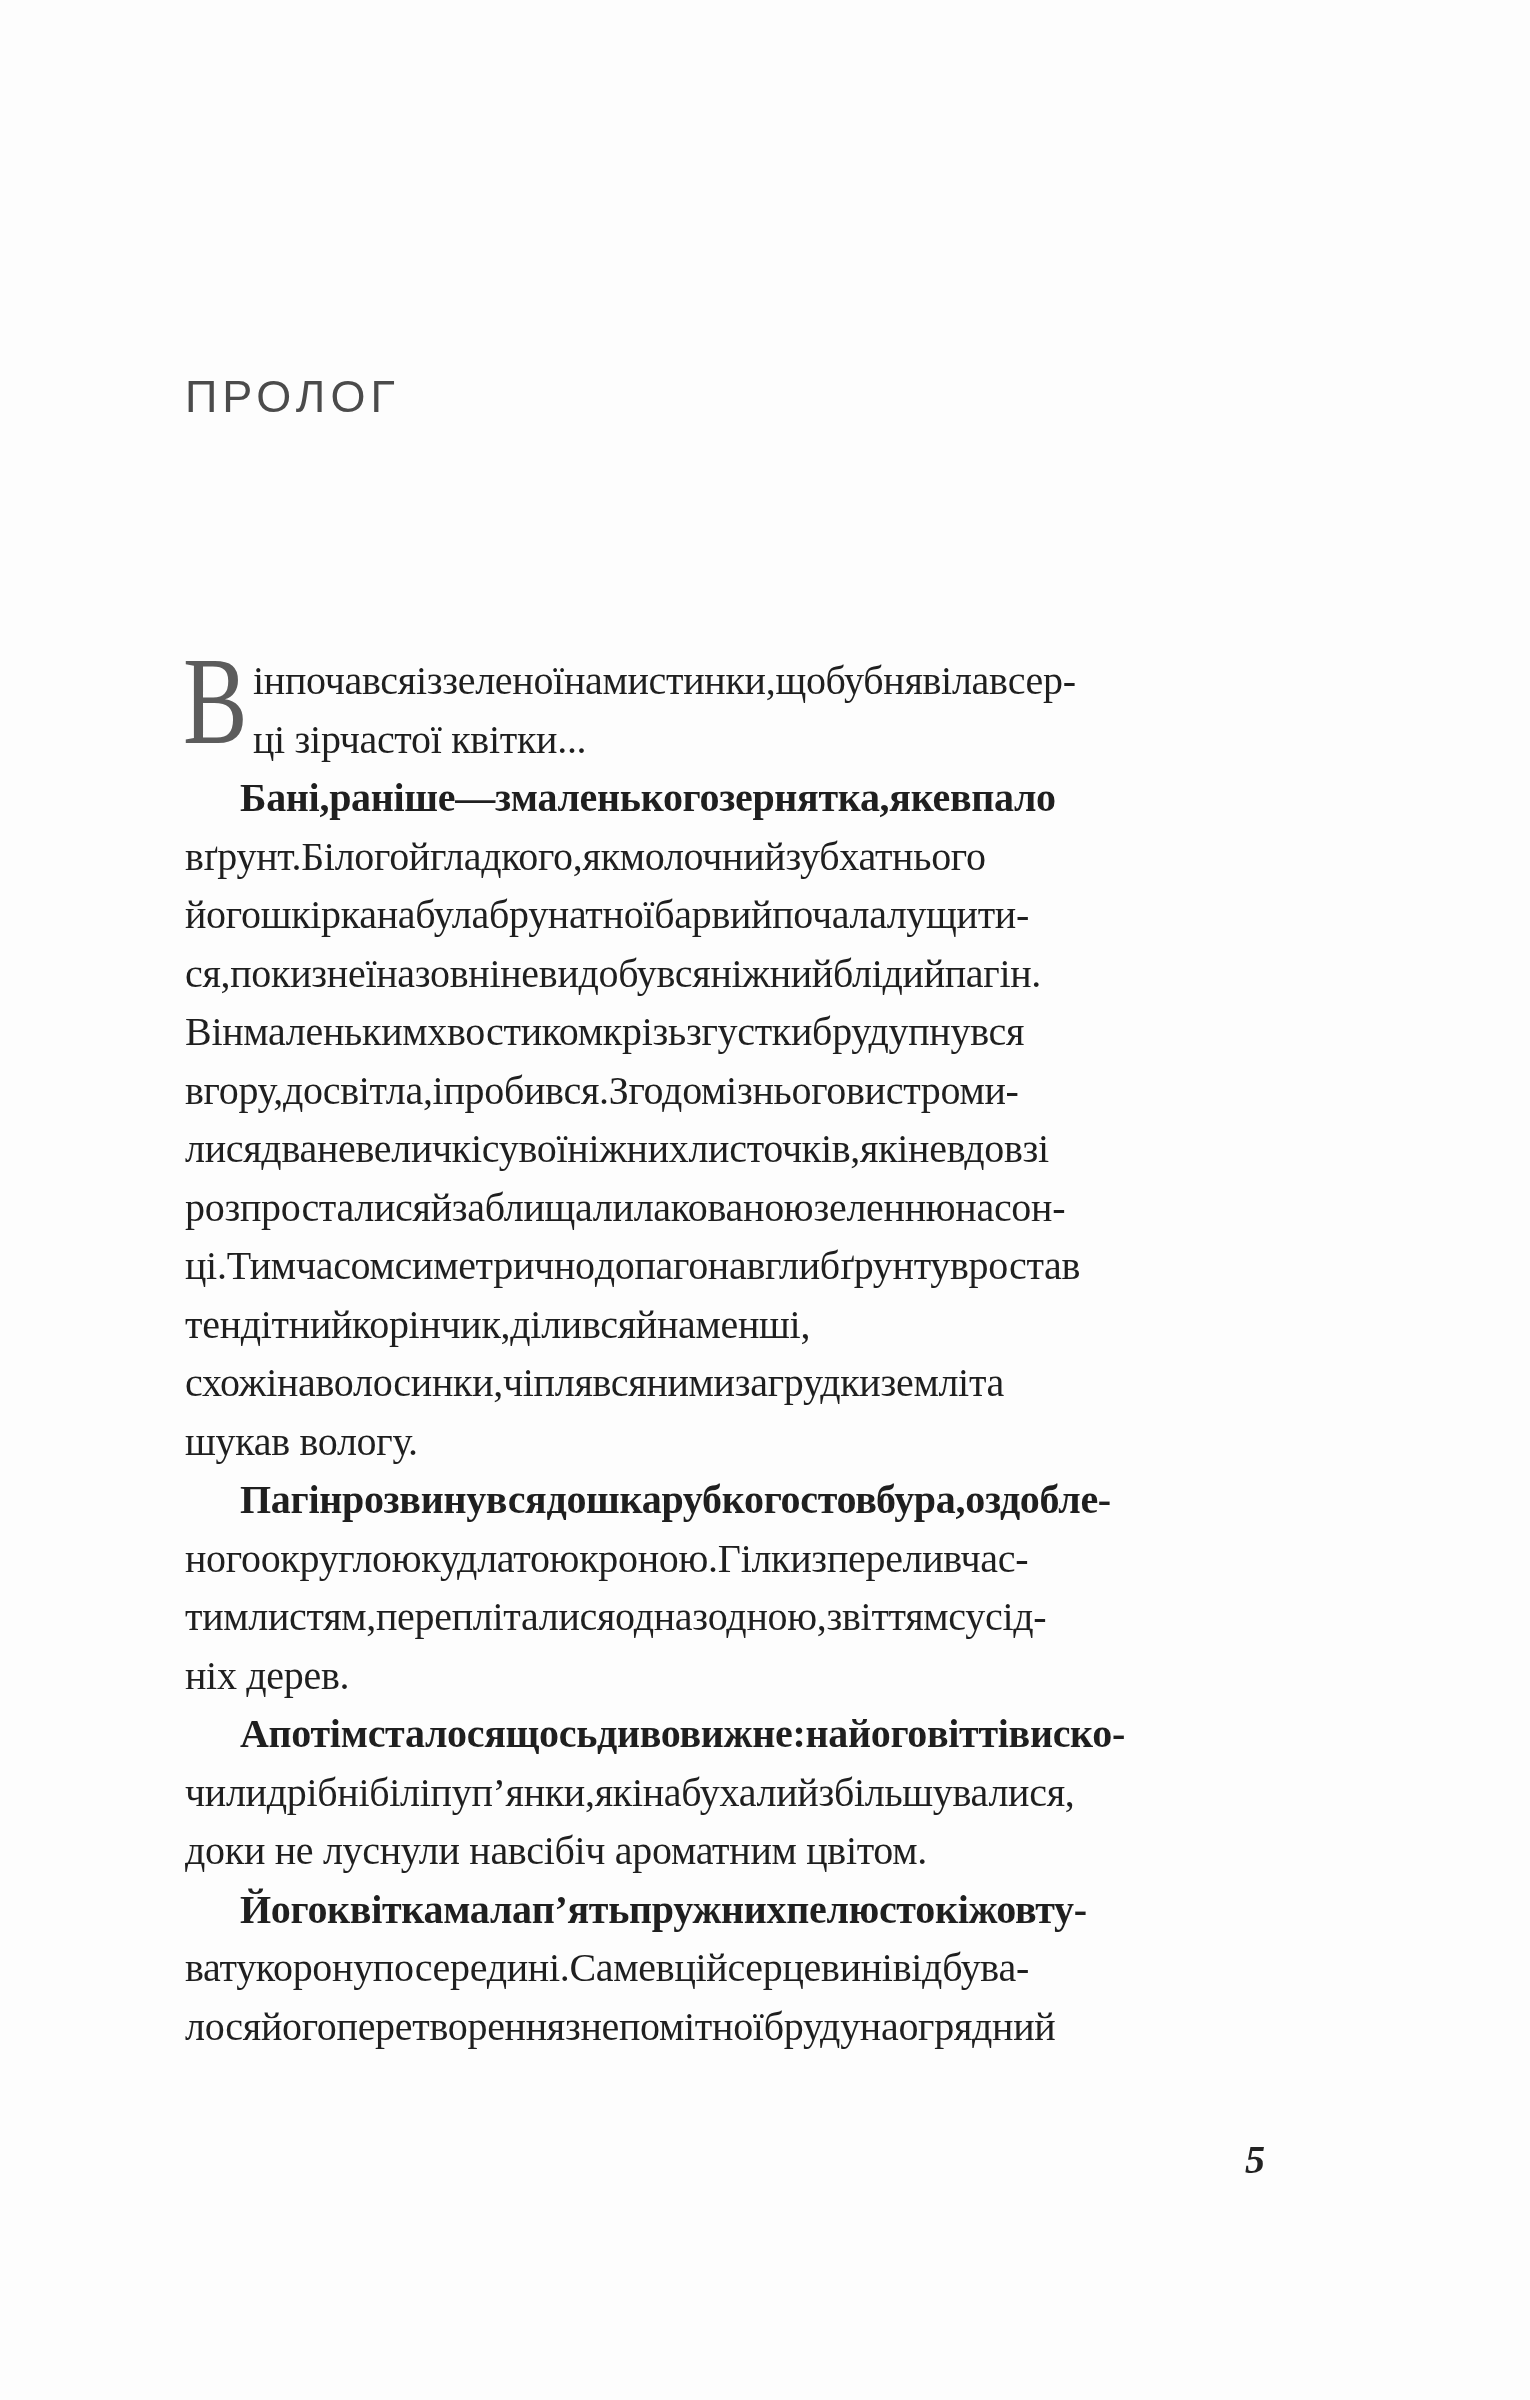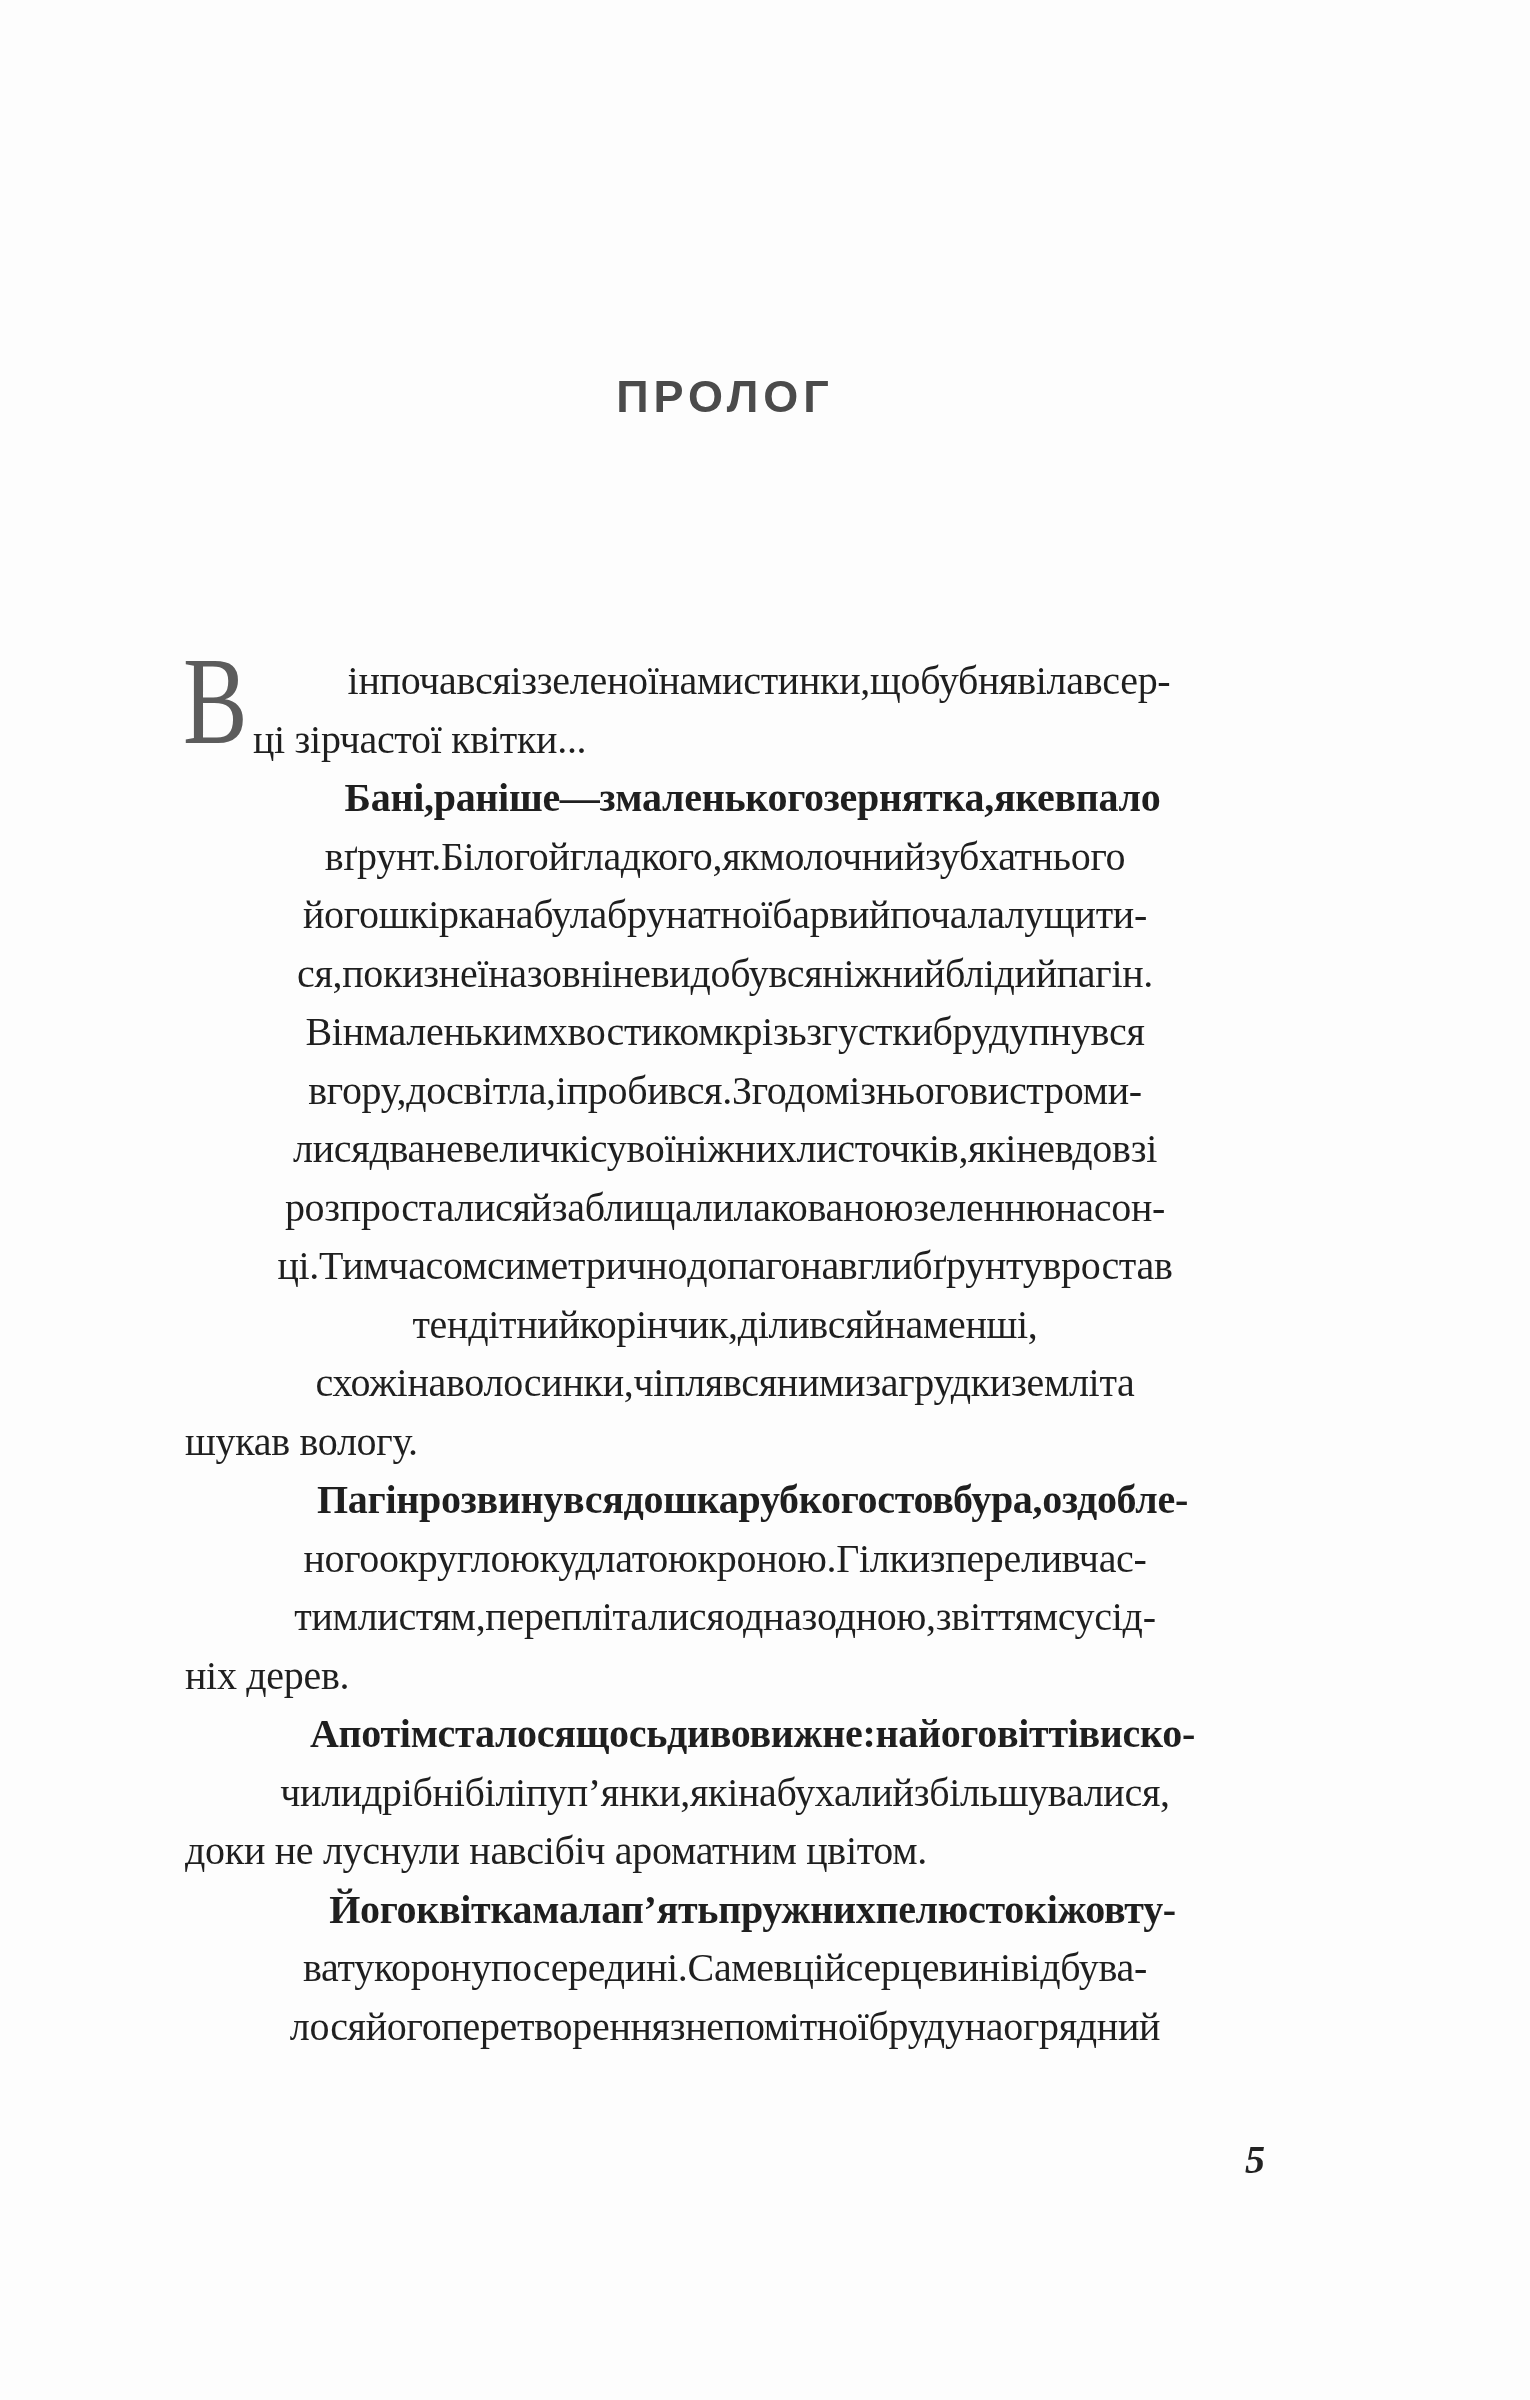--- a/index.html
+++ b/index.html
@@ -15,23 +15,23 @@
     overflow: hidden;
     font-family: "Liberation Serif", "DejaVu Serif", serif;
     color: #1f1f1f;
   }
   .title {
     position: absolute;
     top: 374px;
     left: 185px;
     width: 1080px;
     margin: 0;
-    text-align: center;
+    text-align: left;
     font-family: "Liberation Sans", "DejaVu Sans", sans-serif;
-    font-weight: 700;
+    font-weight: 400;
     font-size: 45px;
     line-height: 45px;
     letter-spacing: 5px;
     color: #4b4b4b;
   }
   .dropcap {
     position: absolute;
     top: 640px;
     left: 183px;
     font-size: 124px;
@@ -49,21 +49,21 @@
     letter-spacing: -0.3px;
   }
   .line {
     height: 58.5px;
     line-height: 58.5px;
     white-space: nowrap;
     overflow: visible;
   }
   .line.justify {
     display: flex;
-    justify-content: center;
+    justify-content: flex-start;
     white-space: normal;
   }
   .line.indent { padding-left: 55px; font-weight: bold; }
   .line.beside-dropcap { padding-left: 68px; }
   .page-number {
     position: absolute;
     top: 2140px;
     left: 185px;
     width: 1080px;
     text-align: right;

